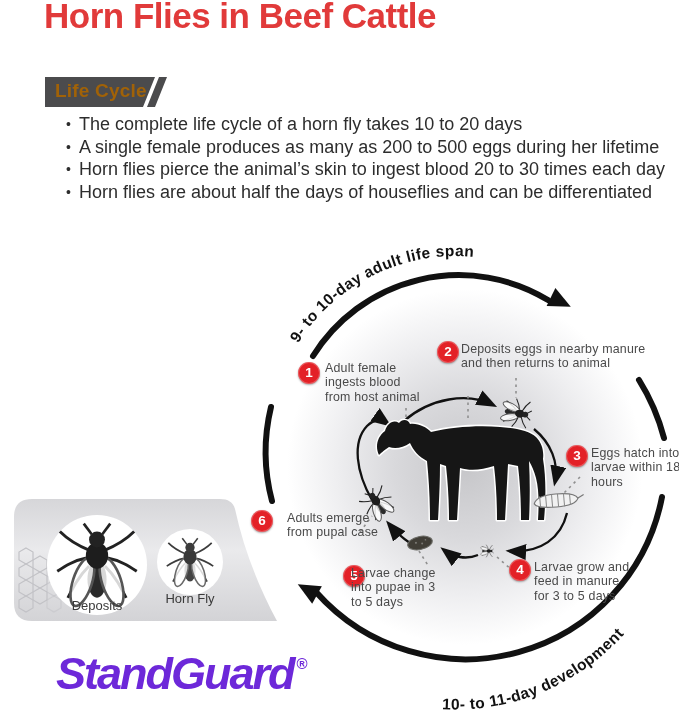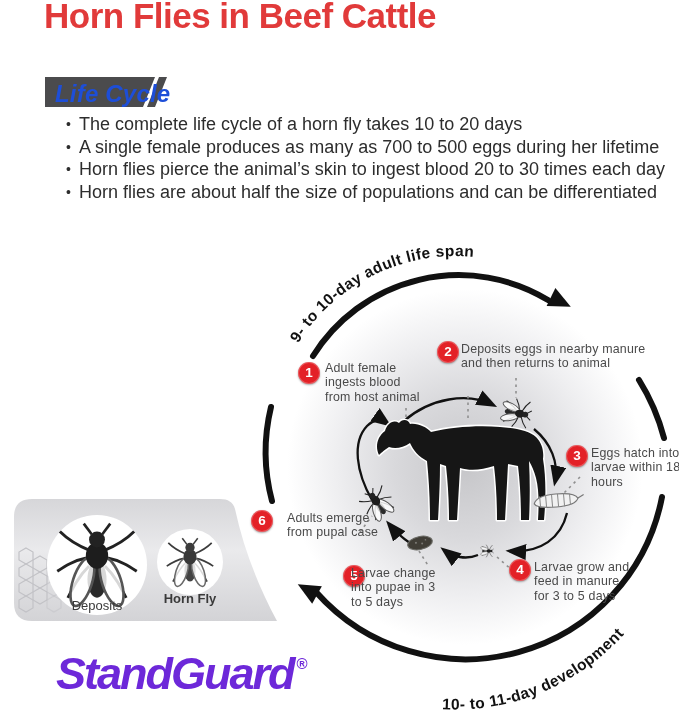--- a/index.html
+++ b/index.html
@@ -6,21 +6,21 @@
   #page{position:relative;width:679px;height:711px;background:#fff;overflow:hidden;
         font-family:"Liberation Sans",sans-serif;}
   .abs{position:absolute;}
 
   
   #title{left:44px;top:-4px;font-size:35px;font-weight:bold;color:#e13a3a;letter-spacing:-0.5px;white-space:nowrap;}
 
   
   #badge{left:45px;top:77px;width:110px;height:30px;background:#4b4b4d;
          clip-path:polygon(0 0,100% 0,calc(100% - 12px) 100%,0 100%);}
-  #badge-label{left:55px;top:80px;font-size:24px;font-weight:bold;color:#1d4ed8;letter-spacing:0.2px;font-style:italic;}
+  #badge-label{left:55px;top:80px;font-size:19px;font-weight:bold;color:#a16207;letter-spacing:0.2px;}
   #badge-slice{left:159px;top:77px;width:8px;height:30px;background:#4b4b4d;
                transform:skewX(-21.8deg);transform-origin:top left;}
 
   
   #bullets{left:66px;top:114px;width:610px;margin:0;padding:0;list-style:none;}
   #bullets li{position:relative;padding-left:13px;font-size:18px;line-height:21.5px;
               color:#2d2d2d;margin-bottom:1px;}
   #bullets li::before{content:"\2022";position:absolute;left:0;top:0;font-size:14px;}
 
   
@@ -172,37 +172,37 @@
     </g>
   </svg>
 
   <div class="abs" id="title">Horn Flies in Beef Cattle</div>
   <div class="abs" id="badge"></div>
   <div class="abs" id="badge-slice"></div>
   <div class="abs" id="badge-label">Life Cycle</div>
 
   <ul class="abs" id="bullets">
     <li>The complete life cycle of a horn fly takes 10 to 20 days</li>
-    <li>A single female produces as many as 700 to 500 eggs during her lifetime</li>
+    <li>A single female produces as many as 200 to 500 eggs during her lifetime</li>
     <li>Horn flies pierce the animal’s skin to ingest blood 20 to 30 times each day</li>
-    <li>Horn flies are about half the size of populations and can be differentiated</li>
+    <li>Horn flies are about half the days of houseflies and can be differentiated</li>
   </ul>
 
   <div class="abs num" style="left:298px;top:362px;">1</div>
   <div class="abs num" style="left:437px;top:341px;">2</div>
   <div class="abs num" style="left:566px;top:445px;">3</div>
   <div class="abs num" style="left:509px;top:559px;">4</div>
   <div class="abs num" style="left:343px;top:565px;">5</div>
   <div class="abs num" style="left:251px;top:510px;">6</div>
 
   <div class="abs stept" style="left:461px;top:342px;width:195px;">Deposits eggs in nearby manure and then returns to animal</div>
   <div class="abs stept" style="left:325px;top:361px;width:100px;">Adult female ingests blood from host animal</div>
   <div class="abs stept" style="left:591px;top:446px;width:90px;">Eggs hatch into larvae within 18 hours</div>
   <div class="abs stept" style="left:534px;top:560px;width:100px;">Larvae grow and feed in manure for 3 to 5 days</div>
   <div class="abs stept" style="left:351px;top:566px;width:98px;">Larvae change into pupae in 3 to 5 days</div>
   <div class="abs stept" style="left:287px;top:511px;width:95px;">Adults emerge from pupal case</div>
 
   <div class="abs cmp-label" style="left:57px;top:598px;width:80px;">Deposits</div>
-  <div class="abs cmp-label" style="left:150px;top:591px;width:80px;font-weight:bold;">Horn Fly</div>
+  <div class="abs cmp-label" style="left:150px;top:591px;width:80px;">Horn Fly</div>
 
   <div class="abs" id="brand"><span>StandGuard</span><sup>®</sup></div>
 
 </div>
 
 </body></html>

